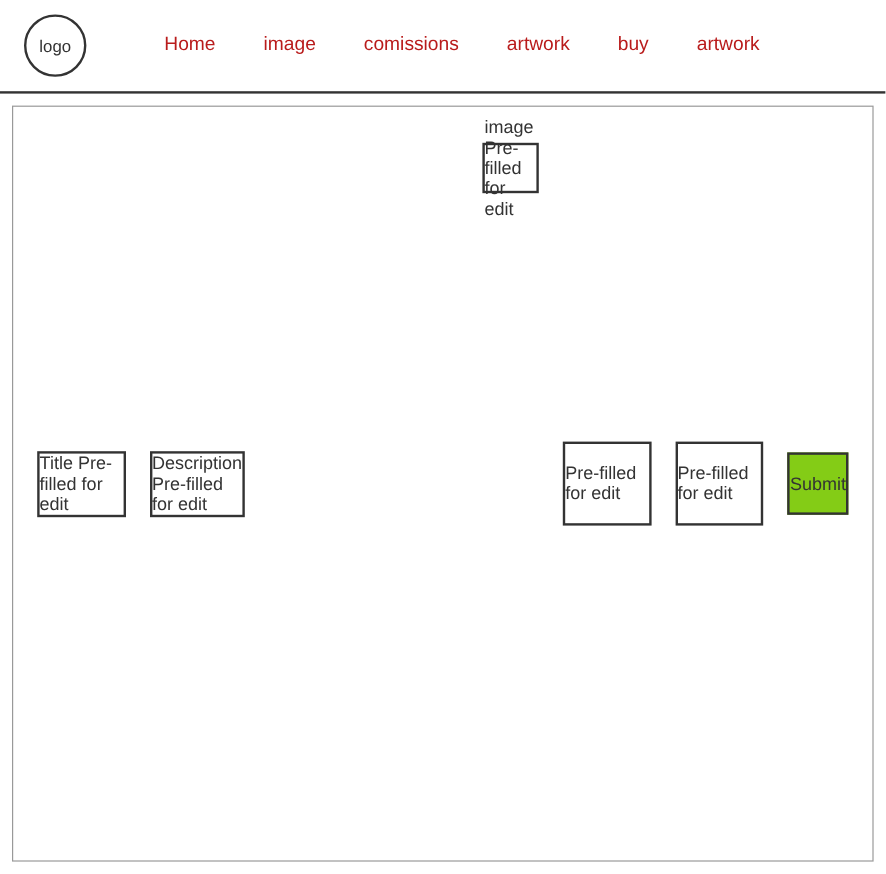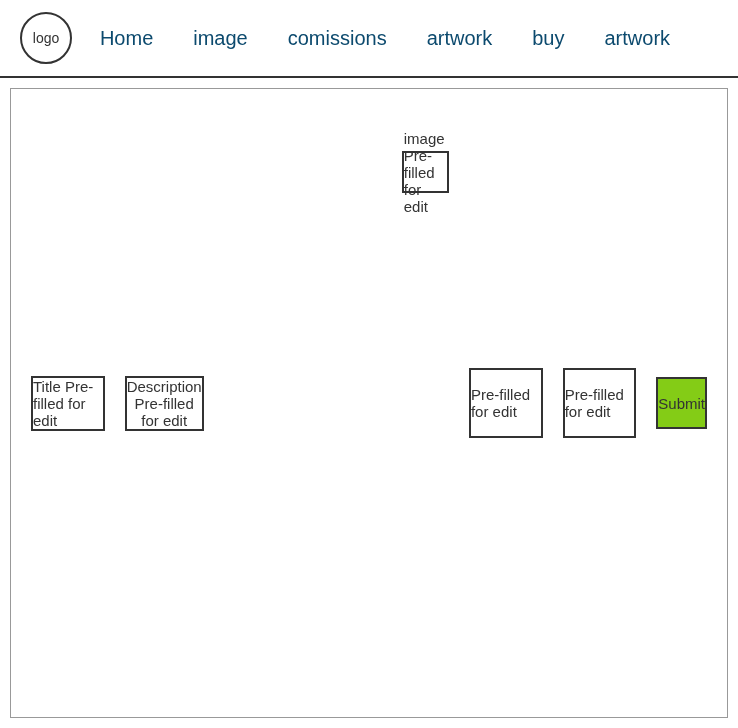--- a/index.html
+++ b/index.html
@@ -42,22 +42,22 @@
     nav {
       display: flex;
       gap: 40px;
       margin-left: auto;
       margin-right: auto;
       padding-right: 20px;
     }
 
     nav a {
       text-decoration: none;
-      color: #0c4a6e;
-      font-size: 20px;
+      color: #b91c1c;
+      font-size: 16px;
       cursor: pointer;
     }
 
     
     .main {
       border: 1px solid #999;
       margin: 10px;
       height: calc(728px - 78px - 20px);
       display: flex;
       flex-direction: row;
@@ -78,29 +78,27 @@
     }
 
     .field-title {
       width: 320px;
       height: 55px;
     }
 
     .field-description {
       width: 320px;
       height: 55px;
-      text-align: center;
     }
 
     .field-image {
       width: 200px;
       height: 42px;
       align-self: flex-start;
       margin-left: calc((100% - 320px) / 2);
-      margin-top: 32px;
     }
 
     .field-prefilled1 {
       width: 320px;
       height: 70px;
     }
 
     .field-prefilled2 {
       width: 320px;
       height: 70px;

